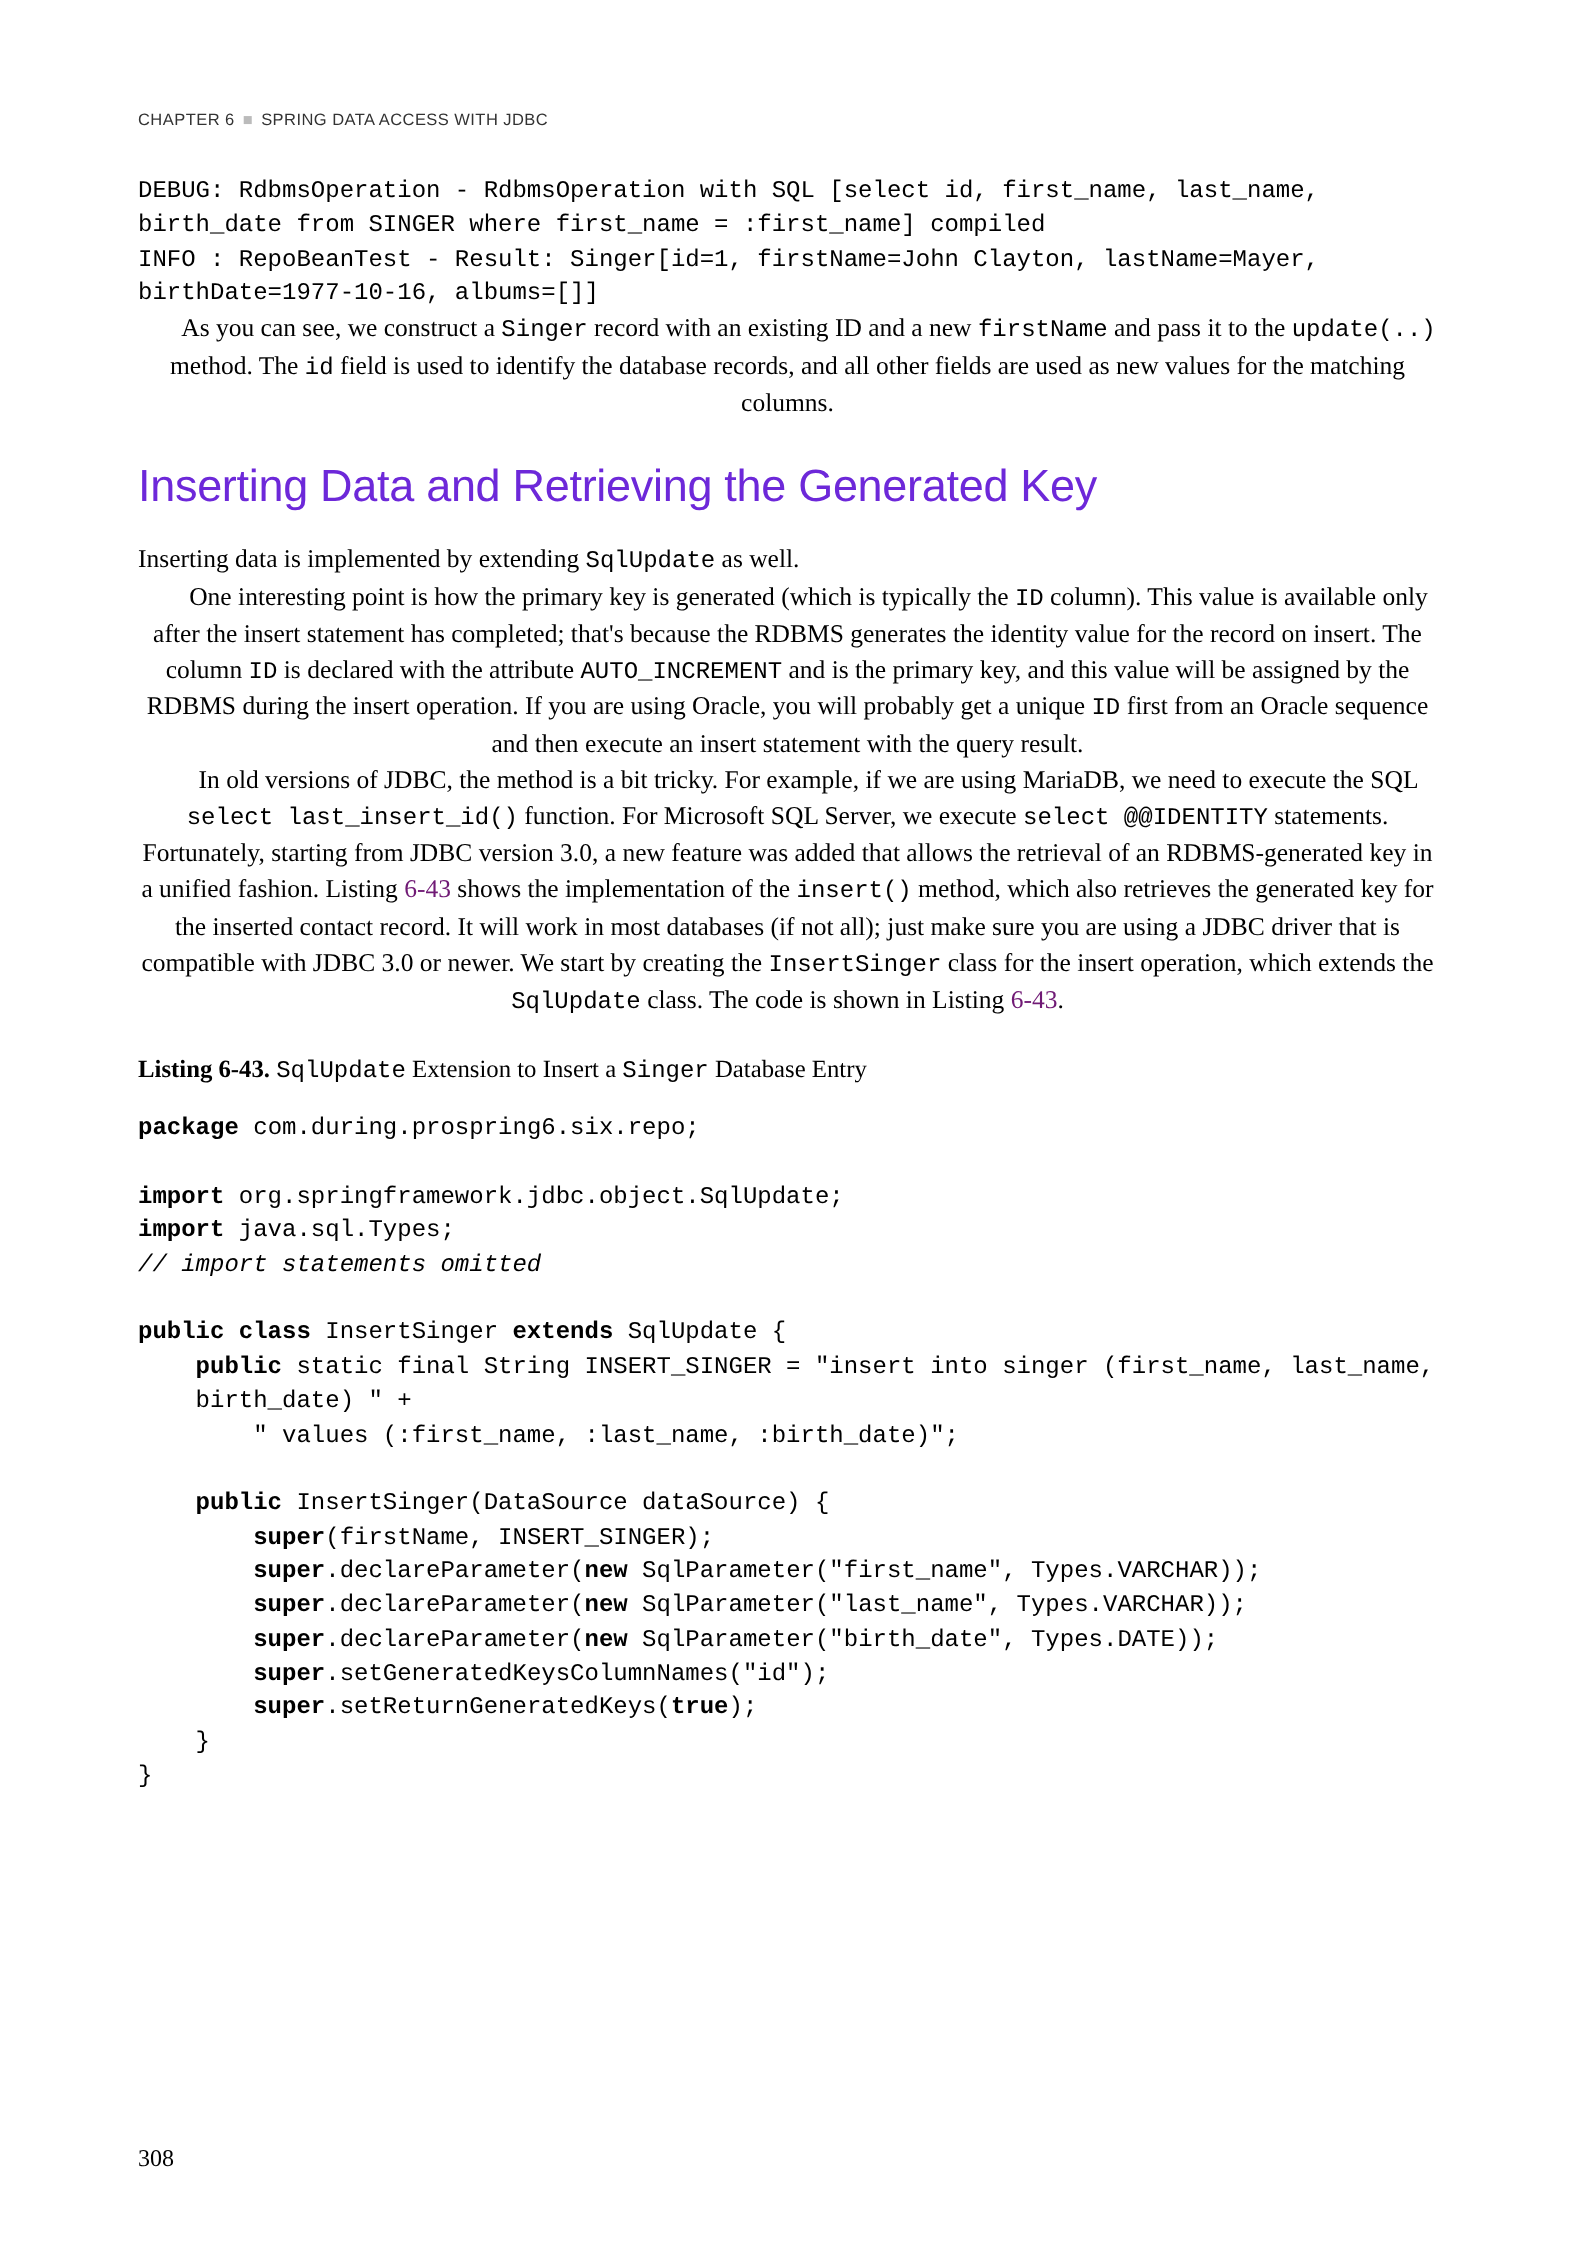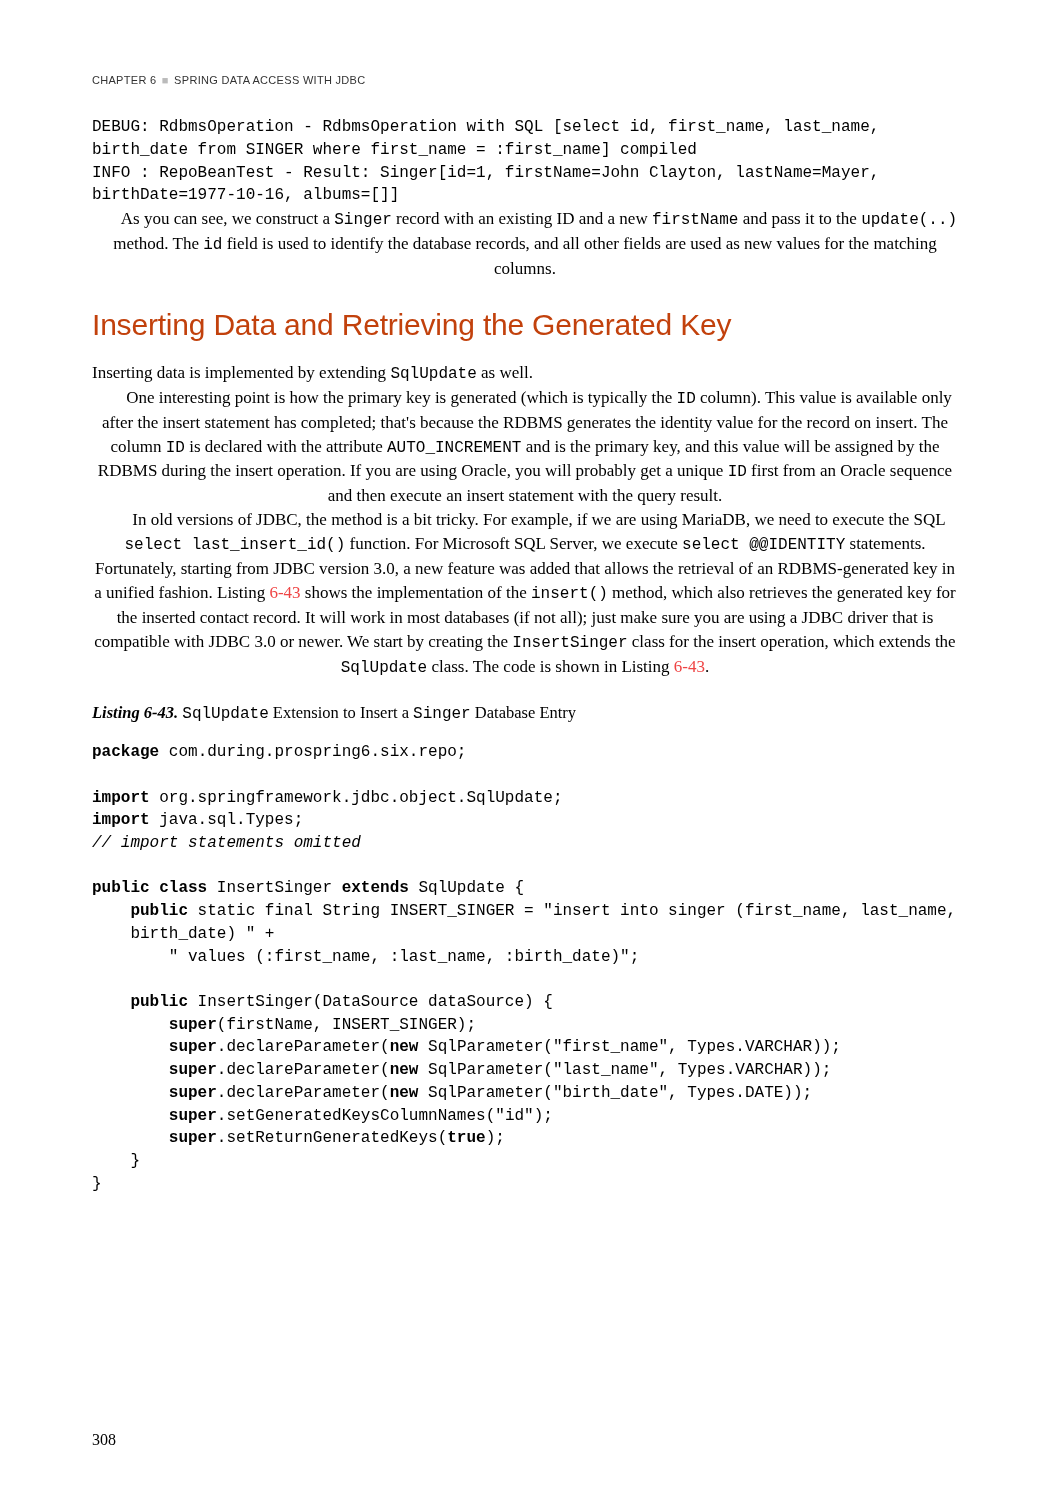--- a/index.html
+++ b/index.html
@@ -48,53 +48,52 @@
       font-size: 16px;
     }
     p.indent {
       text-indent: 28px;
       text-align: center;
     }
     h2.section {
       font-family: Arial, Helvetica, sans-serif;
       font-weight: 400;
       font-size: 30px;
-      color: #c2410c;
+      color: #6d28d9;
       margin-top: 18px;
       margin-bottom: 14px;
       letter-spacing: -0.2px;
     }
     .listing-caption {
       font-family: 'Palatino Linotype', Palatino, Georgia, serif;
       font-size: 16.5px;
       margin-top: 22px;
       margin-bottom: 14px;
     }
     .listing-caption .label {
       font-weight: bold;
-      font-style: italic;
     }
     .listing-caption .mono {
       font-family: 'Courier New', Courier, monospace;
       font-size: 16px;
     }
     .code-listing {
       font-family: 'Courier New', Courier, monospace;
       font-size: 16px;
       line-height: 1.42;
       white-space: pre;
     }
     .kw {
       font-weight: bold;
     }
     .cm {
       font-style: italic;
     }
     a.link {
-      color: #ef4444;
+      color: #701a75;
       text-decoration: none;
     }
     .page-number {
       position: absolute;
       bottom: 48px;
       left: 92px;
       font-family: 'Palatino Linotype', Palatino, Georgia, serif;
       font-size: 16px;
     }
   </style>

